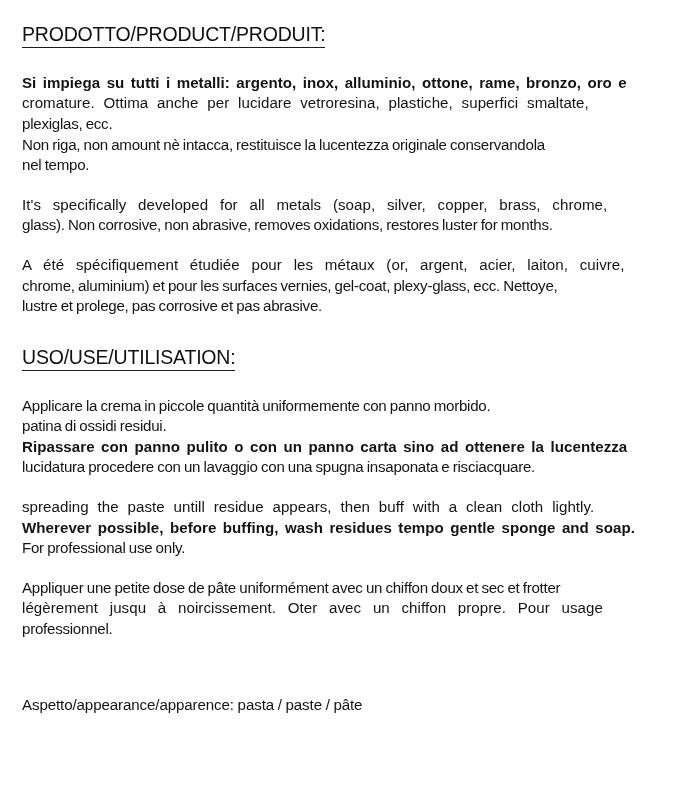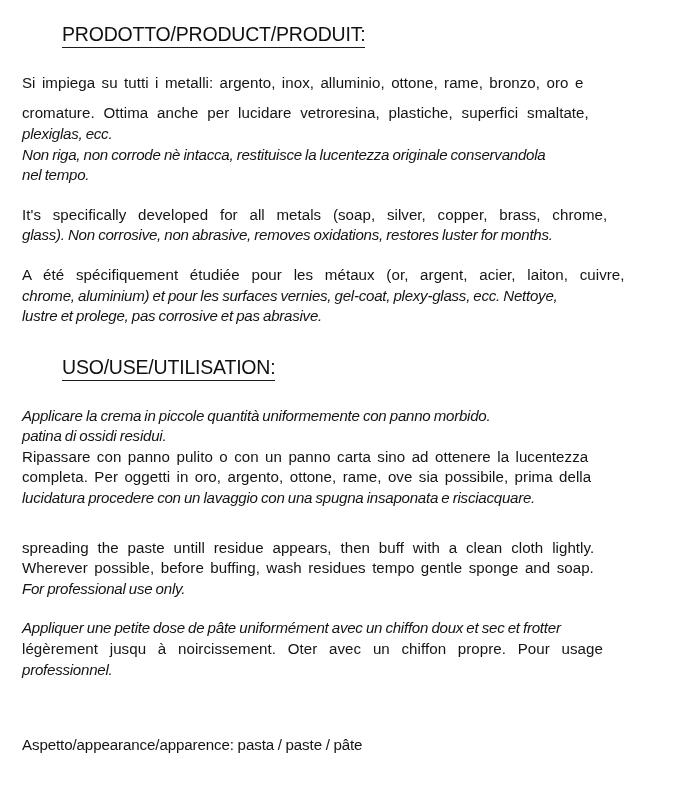--- a/index.html
+++ b/index.html
@@ -29,49 +29,48 @@
     letter-spacing: -0.2px;
     color: #111111;
     margin: 0;
     display: inline-block;
     border-bottom: 1.6px solid #1a1a1a;
     padding-bottom: 1px;
     line-height: 1.12;
     white-space: nowrap;
   }
 
-  .heading-row { line-height: 1; margin-left: 40px; }
+  .heading-row { line-height: 1; }
 
   .para {
     font-size: 15.1px;
     line-height: 20.6px;
     text-align: justify;
     text-justify: inter-word;
     margin: 0;
     color: #141414;
     letter-spacing: 0.05px;
     width: 634px;
   }
 
   .line {
     display: block;
     white-space: nowrap;
   }
   
   .cond {
     letter-spacing: -0.25px;
     word-spacing: -0.7px;
-    font-style: italic;
   }
   .wide {
     word-spacing: 2.2px;
+    font-weight: bold;
   }
   .wider {
     word-spacing: 4.6px;
-    margin-top: 10px;
   }
   .widest {
     word-spacing: 7.5px;
   }
   .gap-md { height: 19px; }
   .gap-lg { height: 25px; }
   .gap-xl { height: 30px; }
 
   .prop-line {
     font-size: 15.1px;
@@ -91,21 +90,21 @@
   <div class="heading-row">
     <h2 class="section-heading">PRODOTTO/PRODUCT/PRODUIT:</h2>
   </div>
 
   <div class="gap-lg"></div>
 
   <p class="para">
     <span class="line wide">Si impiega su tutti i metalli: argento, inox, alluminio, ottone, rame, bronzo, oro e</span>
     <span class="line wider">cromature. Ottima anche per lucidare vetroresina, plastiche, superfici smaltate,</span>
     <span class="line cond">plexiglas, ecc.</span>
-    <span class="line cond">Non riga, non corrode nè intacca, restituisce la lucentezza originale conservandola</span>
+    <span class="line cond">Non riga, non amount nè intacca, restituisce la lucentezza originale conservandola</span>
     <span class="line cond">nel tempo.</span>
   </p>
 
   <div class="gap-md"></div>
 
   <p class="para">
     <span class="line widest">It's specifically developed for all metals (soap, silver, copper, brass, chrome,</span>
     <span class="line cond">glass). Non corrosive, non abrasive, removes oxidations, restores luster for months.</span>
   </p>
 
@@ -122,21 +121,20 @@
   <div class="heading-row">
     <h2 class="section-heading">USO/USE/UTILISATION:</h2>
   </div>
 
   <div class="gap-lg"></div>
 
   <p class="para">
     <span class="line cond">Applicare la crema in piccole quantità uniformemente con panno morbido.</span>
     <span class="line cond">patina di ossidi residui.</span>
     <span class="line wide">Ripassare con panno pulito o con un panno carta sino ad ottenere la lucentezza</span>
-    <span class="line wide">completa. Per oggetti in oro, argento, ottone, rame, ove sia possibile, prima della</span>
     <span class="line cond">lucidatura procedere con un lavaggio con una spugna insaponata e risciacquare.</span>
   </p>
 
   <div class="gap-md"></div>
 
   <p class="para">
     <span class="line wider">spreading the paste untill residue appears, then buff with a clean cloth lightly.</span>
     <span class="line wide">Wherever possible, before buffing, wash residues tempo gentle sponge and soap.</span>
     <span class="line cond">For professional use only.</span>
   </p>

